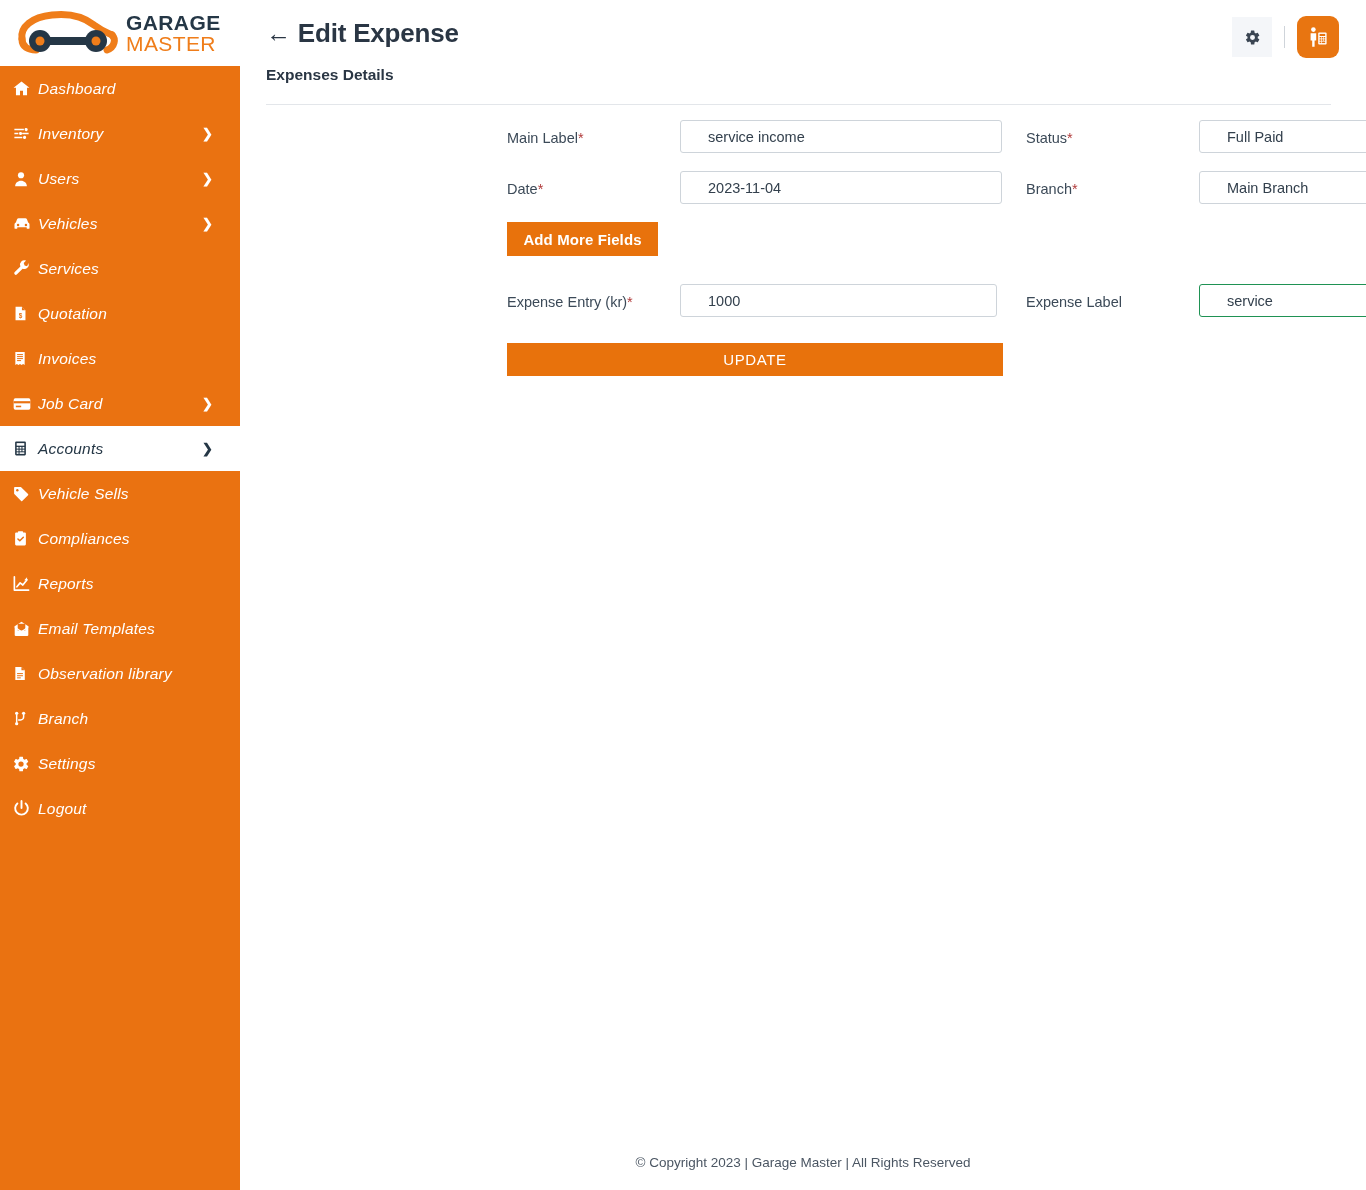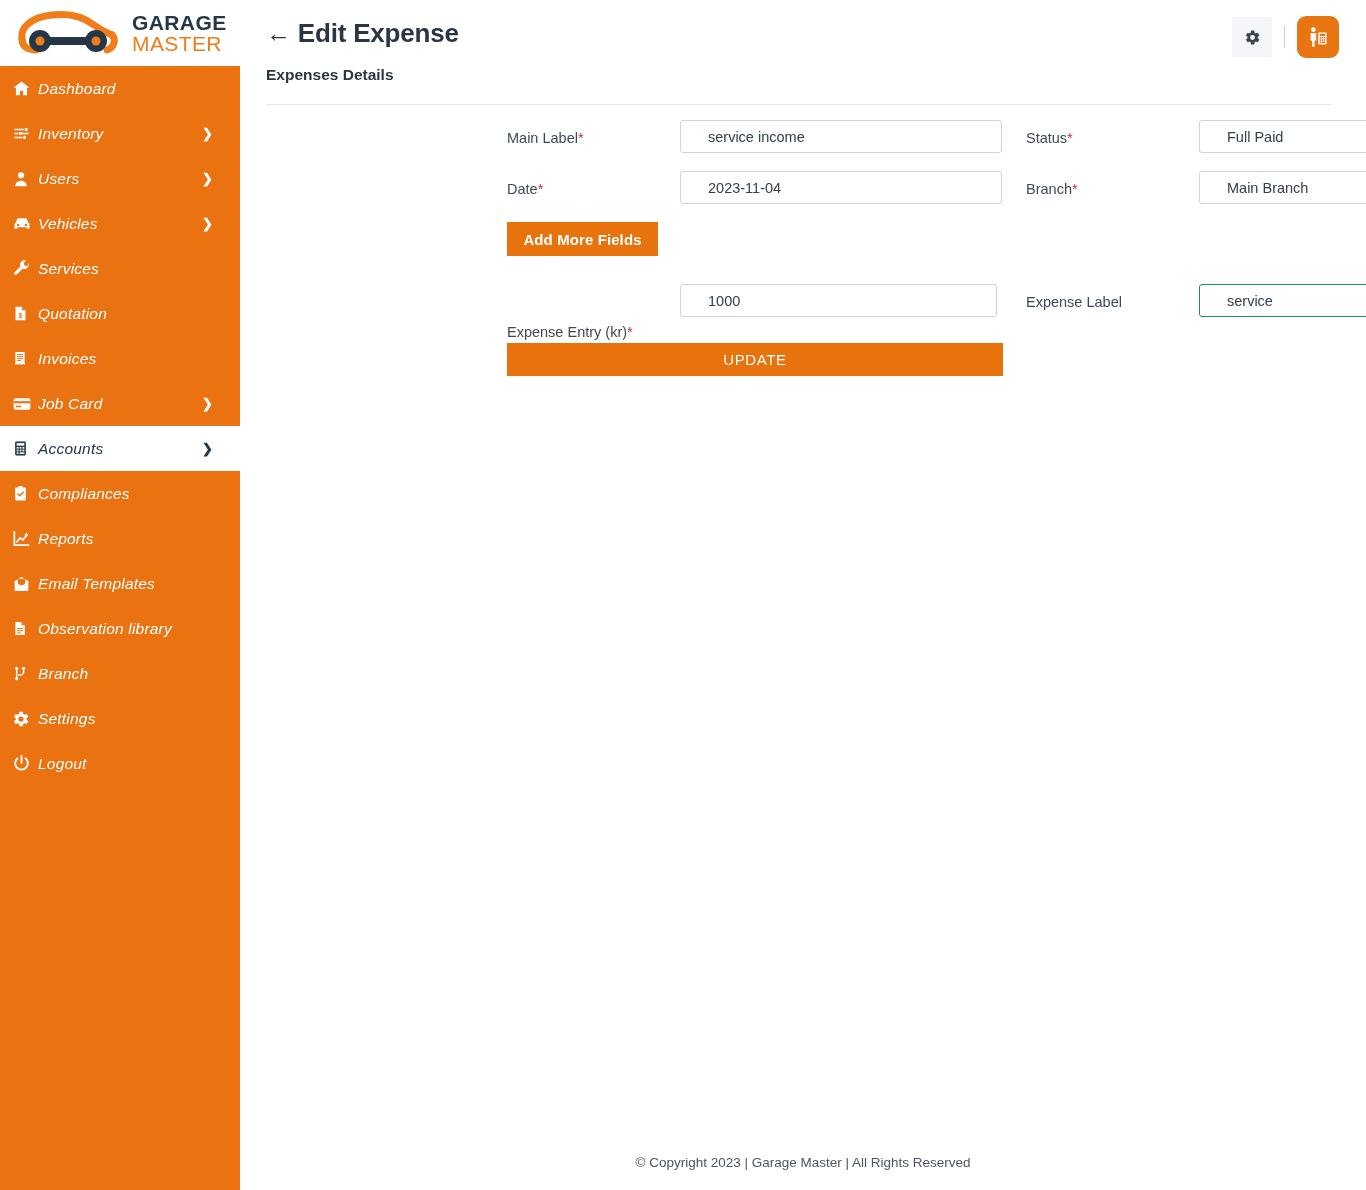--- a/index.html
+++ b/index.html
@@ -20,21 +20,21 @@
     height: 1190px;
     background: #ea7211;
     overflow: hidden;
   }
   #brand {
     height: 66px;
     background: #ffffff;
     display: flex;
     align-items: center;
     padding-left: 12px;
-    gap: 12px;
+    gap: 6px;
   }
   #brand-logo { width: 108px; height: 52px; flex: 0 0 auto; }
   #brand-text { display: flex; flex-direction: column; line-height: 1.02; }
   #brand-text .l1 {
     font-size: 21px; font-weight: bold; color: #253746; letter-spacing: .4px;
   }
   #brand-text .l2 {
     font-size: 21px; font-weight: normal; color: #ef7d1a; letter-spacing: .4px;
   }
 
@@ -323,20 +323,29 @@
               <rect x="6.6" y="13.6" width="2.6" height="2.4"></rect>
               <rect x="10.7" y="13.6" width="2.6" height="2.4"></rect>
               <rect x="14.8" y="13.6" width="2.6" height="2.4"></rect>
               <rect x="6.6" y="17.4" width="2.6" height="2.2"></rect>
               <rect x="10.7" y="17.4" width="6.7" height="2.2"></rect>
             </g>
           </svg>
         </span>
         <span class="lbl">Accounts</span>
         <span class="chev">❯</span>
+      </div>
+      <div class="nav-item">
+        <span class="ico">
+          <svg width="18" height="18" viewBox="0 0 24 24" fill="currentColor">
+            <path d="M2.8 11.4V3.6a1 1 0 0 1 1-1h7.7a1 1 0 0 1 .7.3l9.2 9.2a1 1 0 0 1 0 1.4l-7.8 7.8a1 1 0 0 1-1.4 0L3.1 12.1a1 1 0 0 1-.3-.7z"></path>
+            <circle cx="7.1" cy="7" r="1.6" fill="#ea7211"></circle>
+          </svg>
+        </span>
+        <span class="lbl">Vehicle Sells</span>
       </div>
       <div class="nav-item">
         <span class="ico">
           <svg width="17" height="19" viewBox="0 0 24 24" fill="currentColor">
             <rect x="4.4" y="3.4" width="15.2" height="18.4" rx="1.6"></rect>
             <rect x="8.4" y="1.6" width="7.2" height="3.8" rx="1" fill="currentColor"></rect>
             <path d="M8.4 12.6l2.6 2.6 5-5" fill="none" stroke="#ea7211" stroke-width="2.1" stroke-linecap="round" stroke-linejoin="round"></path>
           </svg>
         </span>
         <span class="lbl">Compliances</span>
@@ -461,21 +470,21 @@
     </div>
     <input class="finput" style="left: 440px; top: 171px; width: 322px; height: 33px;" value="2023-11-04" placeholder="Date">
 
     <div class="flabel" style="left:786px; top:181px;">
       <span>Branch</span><span class="req">*</span>
     </div>
     <input class="finput" style="left: 959px; top: 171px; width: 322px; height: 33px;" value="Main Branch" placeholder="Branch">
 
     <button class="btn-orange" id="add-more-btn">Add More Fields</button>
 
-    <div class="flabel" style="left:267px; top:294px;margin-top:30px;">
+    <div class="flabel" style="left:267px; top:294px;">
       <span>Expense Entry (kr)</span><span class="req">*</span>
     </div>
     <input class="finput" style="left: 440px; top: 284px; width: 317px; height: 33px;" value="1000" placeholder="Expense Entry">
 
     <div class="flabel" style="left:786px; top:294px;">
       <span>Expense Label</span><span class="req"></span>
     </div>
     <input class="finput valid" style="left: 959px; top: 284px; width: 317px; height: 33px;" value="service" placeholder="Expense Label">
 
     <button class="btn-orange" id="update-btn">UPDATE</button>

